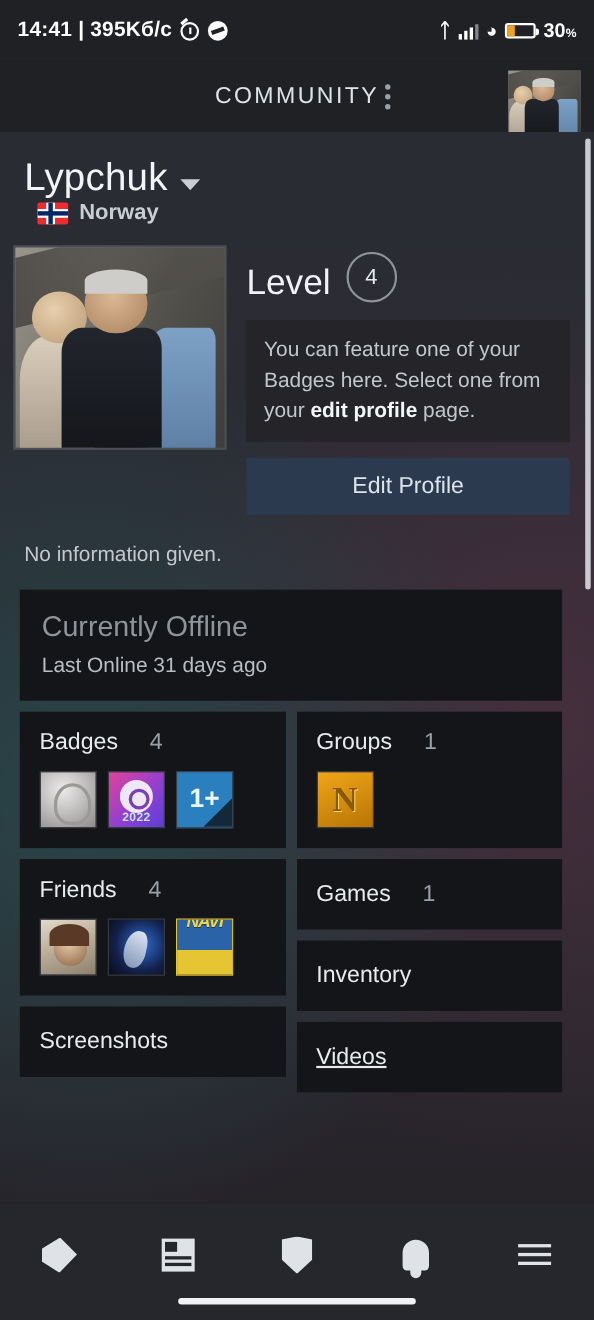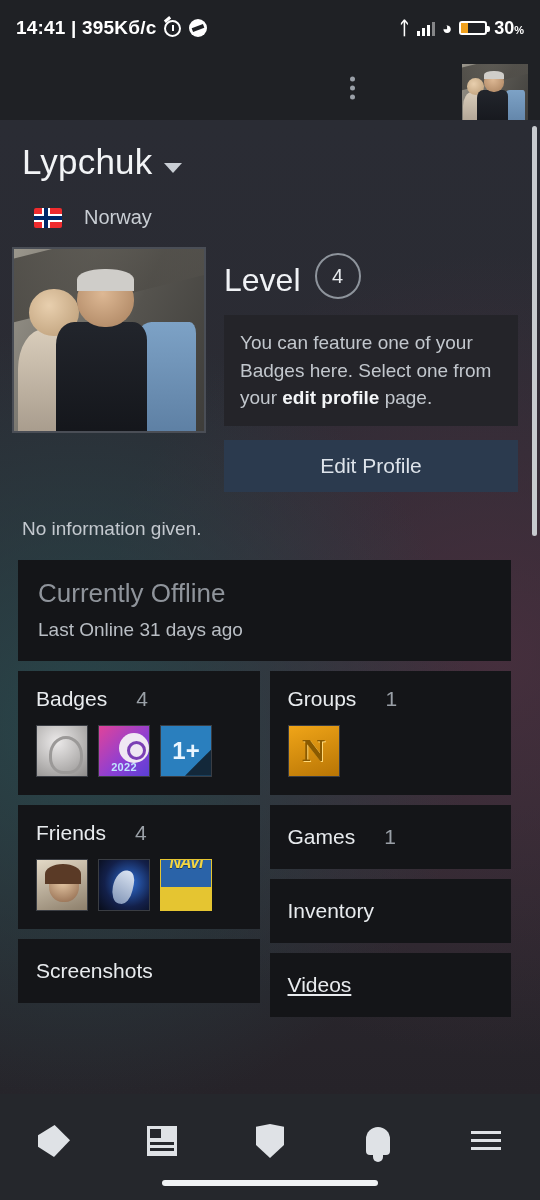--- a/index.html
+++ b/index.html
@@ -87,21 +87,21 @@
       radial-gradient(circle at 92% 55%, rgba(76,48,64,.8) 0%, rgba(76,48,64,0) 55%),
       linear-gradient(180deg,#2a2c34 0%,#2b2b33 34%,#2c2930 70%,#262329 100%);
     overflow:hidden;
   }
 
   .hero { padding:22px 22px 0 22px; }
   .persona { display:flex; align-items:center; gap:12px; }
   .persona-name { color:#f2f4f6; font-size:35px; font-weight:300; letter-spacing:.2px; }
   .caret { width:0;height:0;border-left:9px solid transparent;border-right:9px solid transparent;
            border-top:10px solid #c9ced4; margin-top:12px; }
-  .country { display:flex; align-items:center; gap:22px; margin-top:24px; margin-left:12px; }
+  .country { display:flex; align-items:center; gap:10px; margin-top:0; margin-left:12px;font-weight:bold; }
   .flag-no { width:28px; height:20px; position:relative; background:#ef2b2d; overflow:hidden; border-radius:2px; }
   .flag-no::before{content:"";position:absolute;left:8px;top:0;width:8px;height:100%;background:#fff;}
   .flag-no::after{content:"";position:absolute;left:0;top:6px;width:100%;height:8px;background:#fff;}
   .flag-no i{position:absolute;left:10px;top:0;width:4px;height:100%;background:#002868;z-index:2;}
   .flag-no u{position:absolute;left:0;top:8px;width:100%;height:4px;background:#002868;z-index:2;}
   .country-name { color:#c9ced4; font-size:20px; }
 
   .summary { display:flex; gap:18px; padding:18px 22px 0 12px; }
   .pf-avatar { width:194px; height:186px; border:2px solid #4a4e56; flex:0 0 auto; background:#33363c; }
   .pf-right { flex:1; padding-top:6px; }
@@ -133,21 +133,21 @@
   .tile-count { color:#9aa0a7; font-size:21px; font-weight:300; }
   .thumbs { display:flex; gap:10px; margin-top:14px; }
   .thumb { width:52px; height:52px; flex:0 0 auto; border:1px solid #3a3d43; overflow:hidden; position:relative; }
   .tile.plain { padding:20px 18px; }
 
   
   .b-coin { background:radial-gradient(circle at 40% 32%,#eceaea 0%,#b9b7b6 55%,#8d8b8a 100%); }
   .b-coin::after{content:"";position:absolute;left:12px;top:10px;width:28px;height:32px;
      border:3px solid #9b9998;border-radius:50% 50% 42% 42%;}
   .b-2022 { background:linear-gradient(135deg,#e0439a 0%,#8b3fd4 60%,#5b3fd4 100%);
-            display:flex; align-items:center; justify-content:flex-end; }
+            display:flex; align-items:center; justify-content:center; }
   .b-2022 .ring{width:30px;height:30px;border-radius:50%;background:#efe7f3;position:relative;margin-top:-6px;}
   .b-2022 .ring::after{content:"";position:absolute;left:8px;top:8px;width:13px;height:13px;
      border-radius:50%;border:3px solid #7b3fb5;}
   .b-2022 .yr{position:absolute;bottom:3px;left:0;right:0;text-align:center;color:#bfe6ff;
      font-size:11px;font-weight:bold;letter-spacing:.3px;}
   .b-oneplus { background:#2a7fbe; display:flex; align-items:center; justify-content:center;
                color:#eaf6ff; font-size:24px; font-weight:bold; }
   .b-oneplus::after{content:"";position:absolute;right:0;bottom:0;width:26px;height:26px;
      background:#13283a;clip-path:polygon(100% 0,100% 100%,0 100%);}
 
@@ -219,20 +219,21 @@
         </span>
       <span class="wifi-ic">◕</span>
       <span class="bat">
           <i></i>
         </span>
       <span class="sb-batt"><span>30</span><small>%</small></span>
     </div>
   </div>
 
   <div class="appbar">
+    <span class="appbar-title">COMMUNITY</span>
     <div class="kebab">
       <span></span>
       <span></span>
       <span></span>
     </div>
     <div class="hdr-avatar">
       <div class="photo">
         <div class="wall"></div>
           <div class="woman-body"></div>
           <div class="woman-head"></div>

